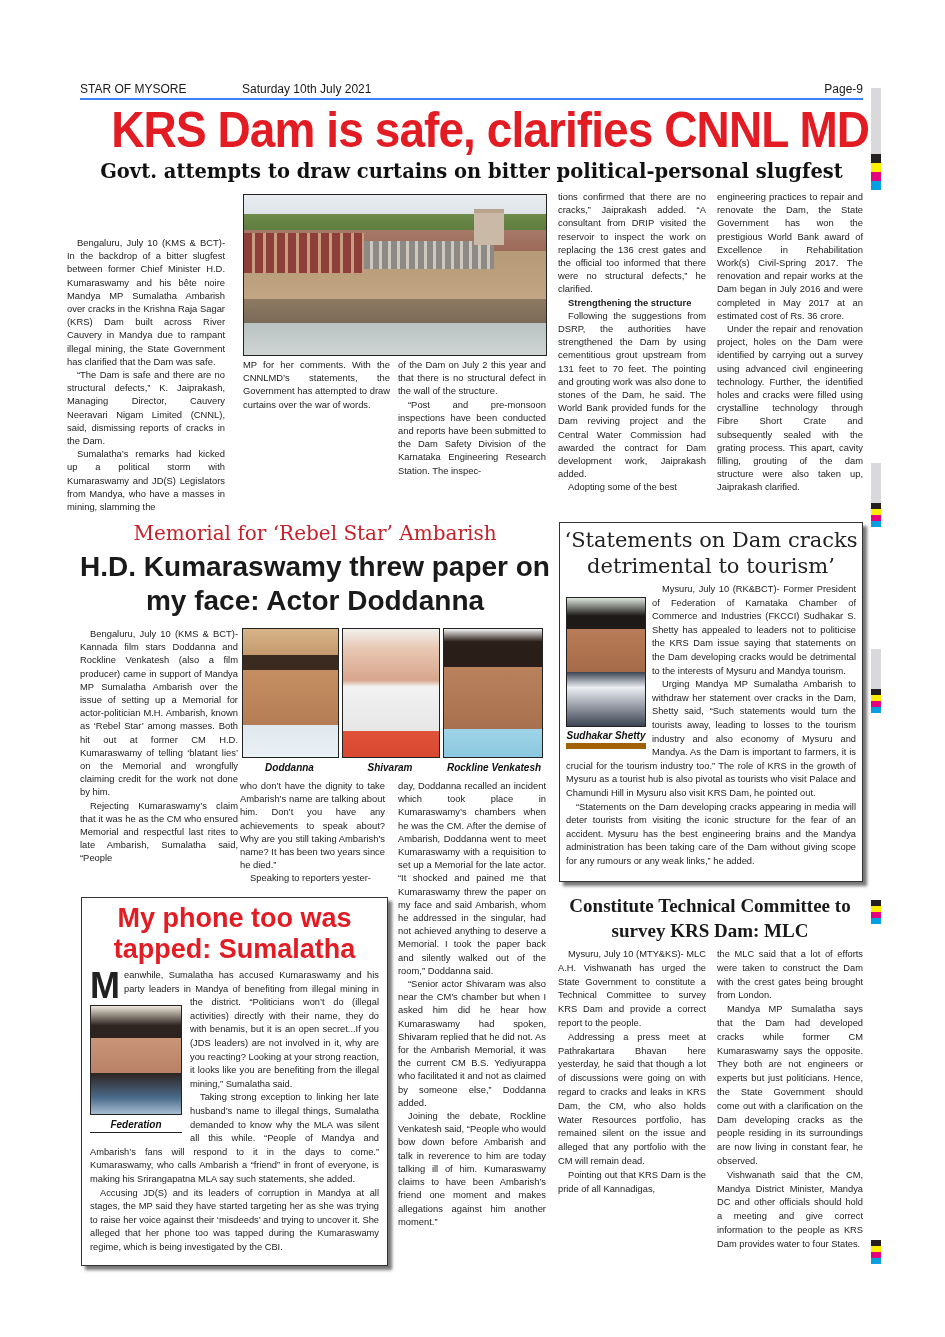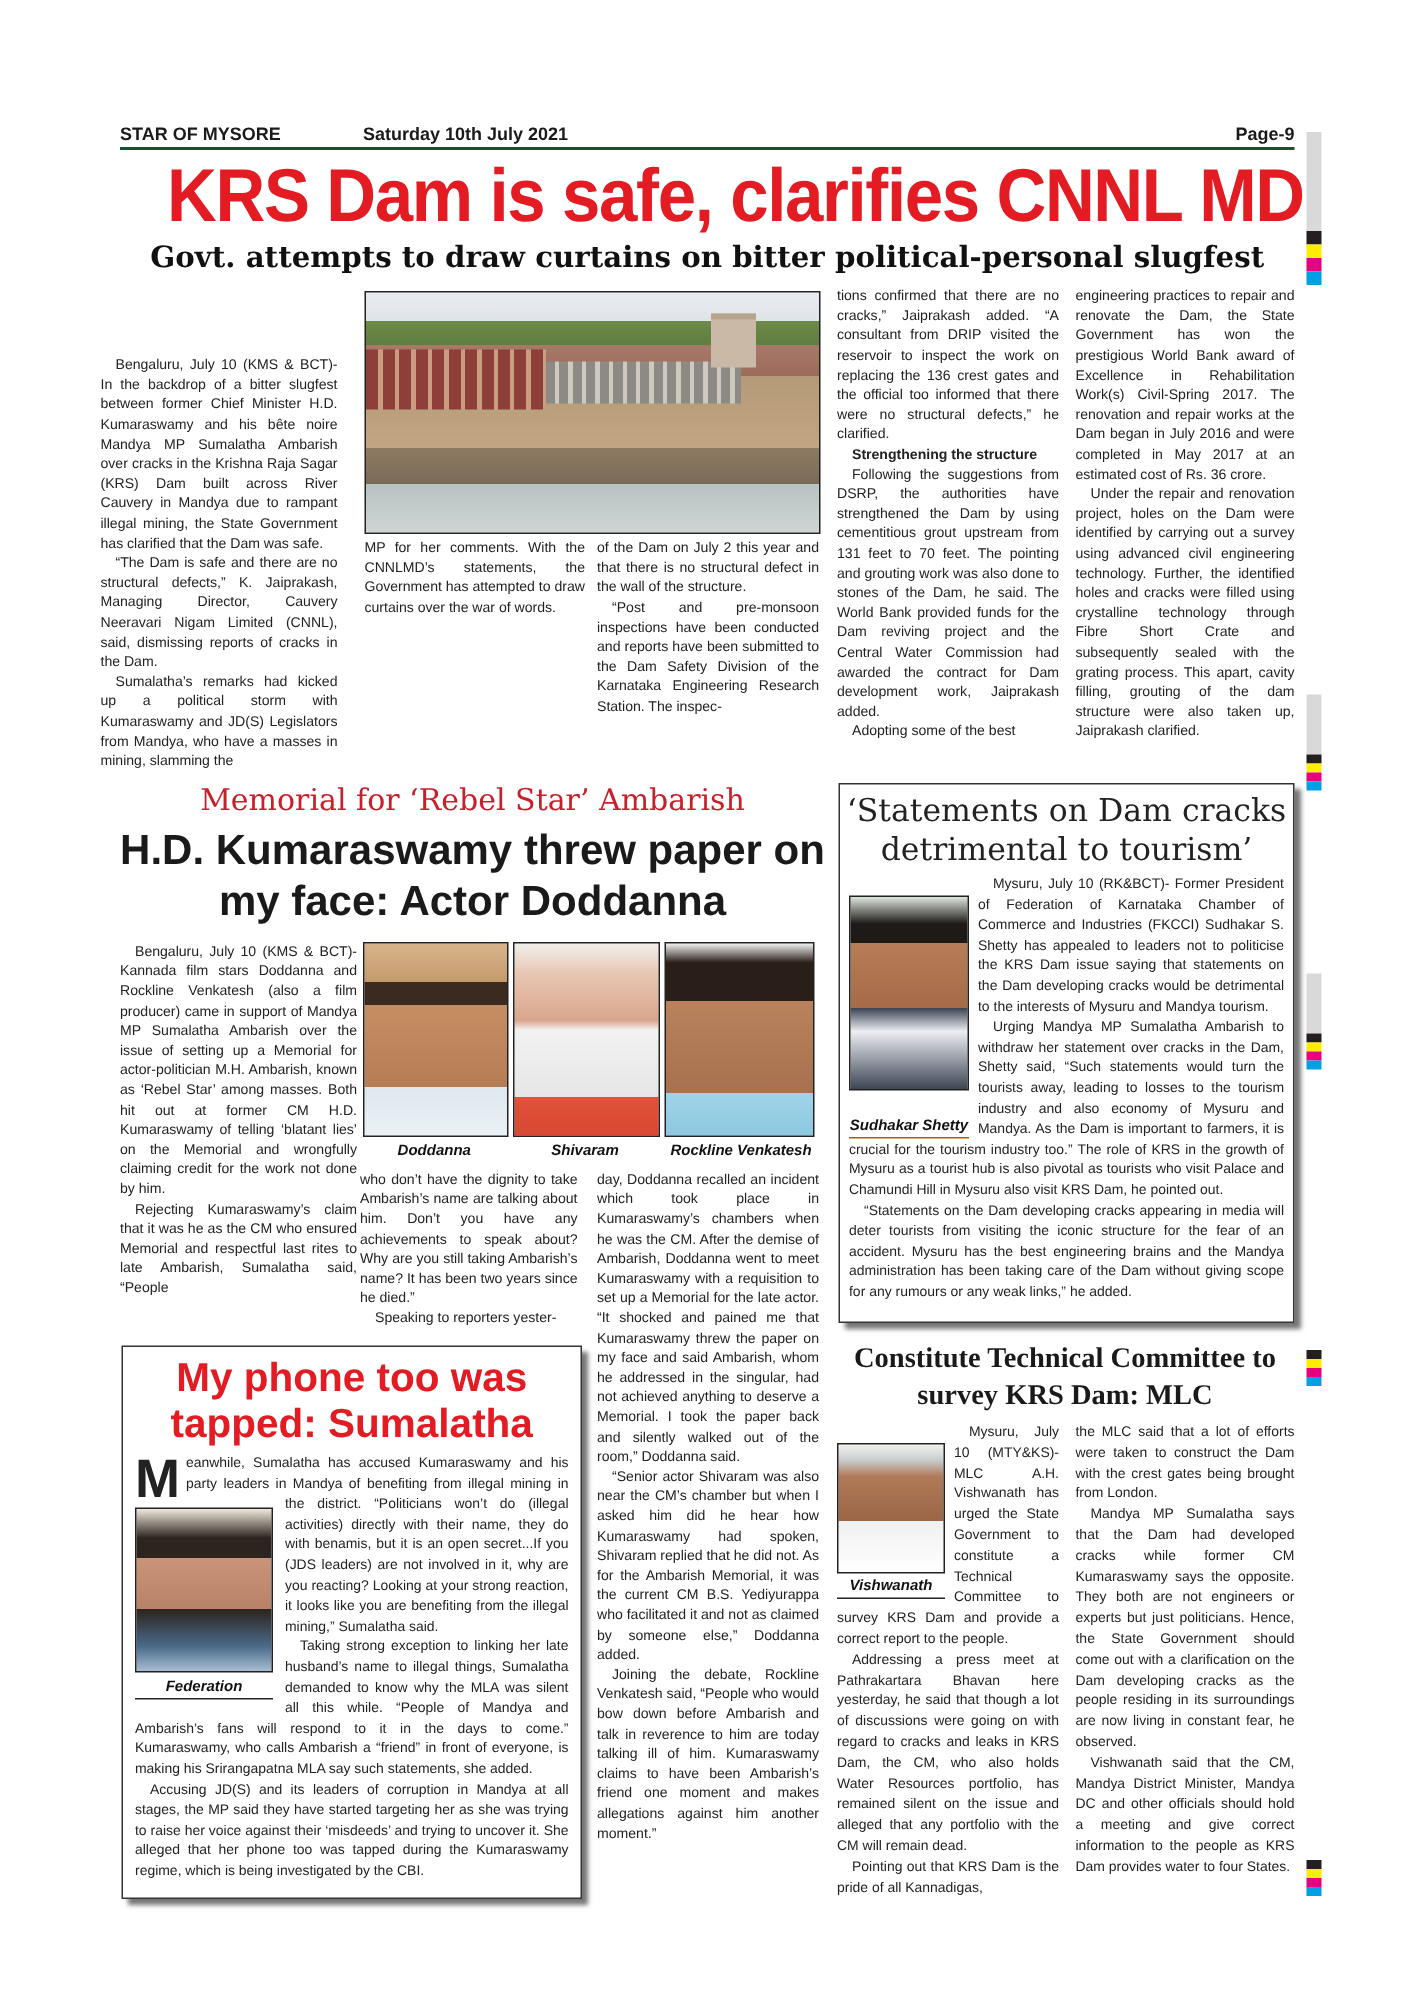--- a/index.html
+++ b/index.html
@@ -1,18 +1,18 @@
 <!DOCTYPE html>
 <html><head>
 <meta charset="utf-8">
 <style>
   html, body { margin:0; padding:0; background:#ffffff; }
   body { width:945px; height:1337px; position:relative; overflow:hidden; font-family:"Liberation Sans", sans-serif; color:#1a1a1a; }
   .abs { position:absolute; }
-  .topbar { left:80px; top:82px; width:783px; height:16px; border-bottom:2px solid #14532d; font-weight:bold; font-size:12px; }
+  .topbar { left:80px; top:82px; width:783px; height:16px; border-bottom:2px solid #3b82f6; font-weight:normal; font-size:12px; }
   .topbar span { position:absolute; top:0; }
   .mast-pub { left:0; }
   .mast-date { left:162px; }
   .mast-page { right:0; }
   .headline { left:80px; top:100px; width:783px; text-align:center; color:#e31b23; font-family:"Liberation Sans", sans-serif; font-weight:bold; font-size:50px; line-height:60px; letter-spacing:-1px; transform:scaleX(0.92); transform-origin:center; white-space:nowrap; }
   .subhead { left:80px; top:158px; width:783px; text-align:center; font-family:"DejaVu Serif", serif; font-weight:bold; font-size:19.5px; line-height:28px; color:#111; white-space:nowrap; }
   .col { font-size:9.4px; line-height:13.2px; text-align:justify; color:#222; }
   .col p { margin:0; text-indent:10px; }
   .col p.sub { font-weight:bold; text-indent:10px; }
   .photo { border:1px solid #222; overflow:hidden; }
@@ -122,35 +122,31 @@
     <p>Taking strong exception to linking her late husband’s name to illegal things, Sumalatha demanded to know why the MLA was silent all this while. “People of Mandya and Ambarish’s fans will respond to it in the days to come.” Kumaraswamy, who calls Ambarish a “friend” in front of everyone, is making his Srirangapatna MLA say such statements, she added.</p>
     <p>Accusing JD(S) and its leaders of corruption in Mandya at all stages, the MP said they have started targeting her as she was trying to raise her voice against their ‘misdeeds’ and trying to uncover it. She alleged that her phone too was tapped during the Kumaraswamy regime, which is being investigated by the CBI.</p>
   </div>
 </div>
 
 <div class="abs box" style="left:559px; top:522px; width:302px; height:358px;">
   <div class="box-title-serif" style="margin:4px 4px 4px 4px;">‘Statements on Dam cracks detrimental to tourism’</div>
   <div class="col" style="margin:0 6px; font-size:9.3px; line-height:13.6px;">
     <div style="float:left; width:80px; margin:14px 6px 0 0;">
       <div class="face" style="width:78px; height:128px; background:linear-gradient(to bottom,#dde6dc 0%,#1d1a18 14%,#1d1a18 24%,#b97c58 24%,#a56a48 58%,#3d4554 58%,#eceef2 70%,#3d4554 100%);"></div>
-      <div class="caption" style="margin-top:17px; border-bottom:1px solid #a16207;">Sudhakar Shetty</div>
+      <div class="caption" style="margin-top:2px; border-bottom:6px solid #a16207;">Sudhakar Shetty</div>
     </div>
     <p>Mysuru, July 10 (RK&amp;BCT)- Former President of Federation of Karnataka Chamber of Commerce and Industries (FKCCI) Sudhakar S. Shetty has appealed to leaders not to politicise the KRS Dam issue saying that statements on the Dam developing cracks would be detrimental to the interests of Mysuru and Mandya tourism.</p>
     <p>Urging Mandya MP Sumalatha Ambarish to withdraw her statement over cracks in the Dam, Shetty said, “Such statements would turn the tourists away, leading to losses to the tourism industry and also economy of Mysuru and Mandya. As the Dam is important to farmers, it is crucial for the tourism industry too.” The role of KRS in the growth of Mysuru as a tourist hub is also pivotal as tourists who visit Palace and Chamundi Hill in Mysuru also visit KRS Dam, he pointed out.</p>
     <p>“Statements on the Dam developing cracks appearing in media will deter tourists from visiting the iconic structure for the fear of an accident. Mysuru has the best engineering brains and the Mandya administration has been taking care of the Dam without giving scope for any rumours or any weak links,” he added.</p>
   </div>
 </div>
 
 <div class="abs committee-head">Constitute Technical Committee to survey KRS Dam: MLC</div>
 
 <div class="abs col" style="left:558px; top:948px; width:148px; font-size:9.3px; line-height:13.8px;">
-  <div style="float:left; width:72px; margin:14px 6px 0 0;">
-    <div class="face" style="width:70px; height:85px; background:linear-gradient(to bottom,#f4f1ec 0%,#c8cfcf 12%,#b07a58 25%,#9b6646 60%,#f0f0f0 60%,#ffffff 100%);"></div>
-    <div class="caption" style="margin-top:2px; border-bottom:1px solid #222;">Vishwanath</div>
-  </div>
   <p>Mysuru, July 10 (MTY&amp;KS)- MLC A.H. Vishwanath has urged the State Government to constitute a Technical Committee to survey KRS Dam and provide a correct report to the people.</p>
   <p>Addressing a press meet at Pathrakartara Bhavan here yesterday, he said that though a lot of discussions were going on with regard to cracks and leaks in KRS Dam, the CM, who also holds Water Resources portfolio, has remained silent on the issue and alleged that any portfolio with the CM will remain dead.</p>
   <p>Pointing out that KRS Dam is the pride of all Kannadigas,</p>
 </div>
 
 <div class="abs col" style="left:717px; top:948px; width:146px; font-size:9.3px; line-height:13.8px;">
   <p style="text-indent:0">the MLC said that a lot of efforts were taken to construct the Dam with the crest gates being brought from London.</p>
   <p>Mandya MP Sumalatha says that the Dam had developed cracks while former CM Kumaraswamy says the opposite. They both are not engineers or experts but just politicians. Hence, the State Government should come out with a clarification on the Dam developing cracks as the people residing in its surroundings are now living in constant fear, he observed.</p>
   <p>Vishwanath said that the CM, Mandya District Minister, Mandya DC and other officials should hold a meeting and give correct information to the people as KRS Dam provides water to four States.</p>
 </div>

